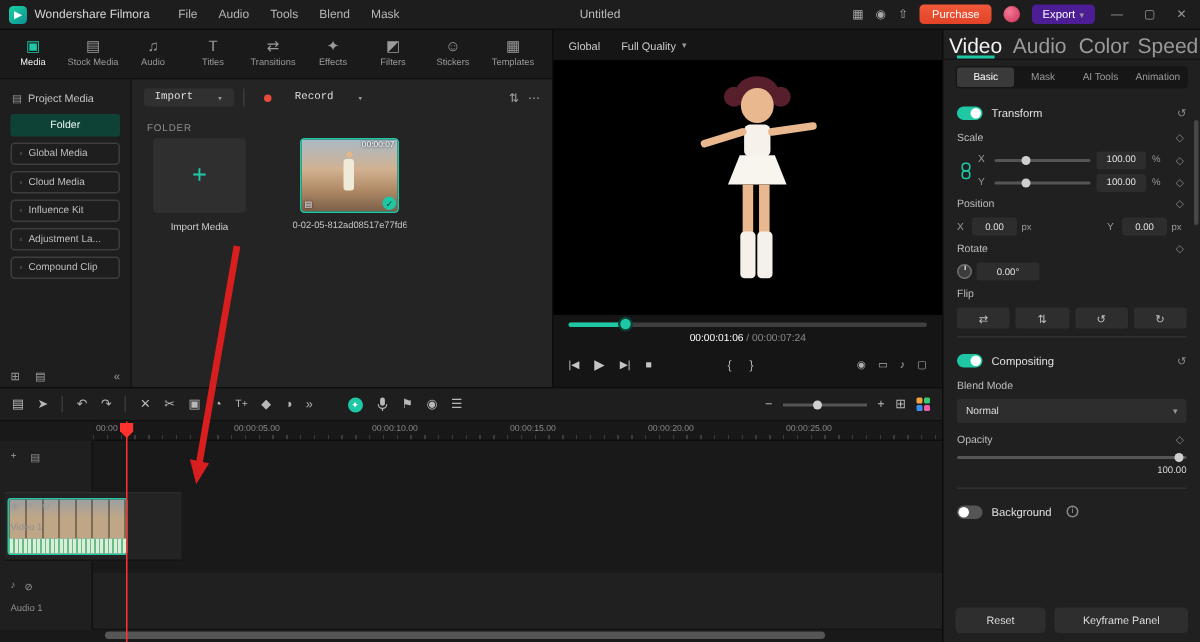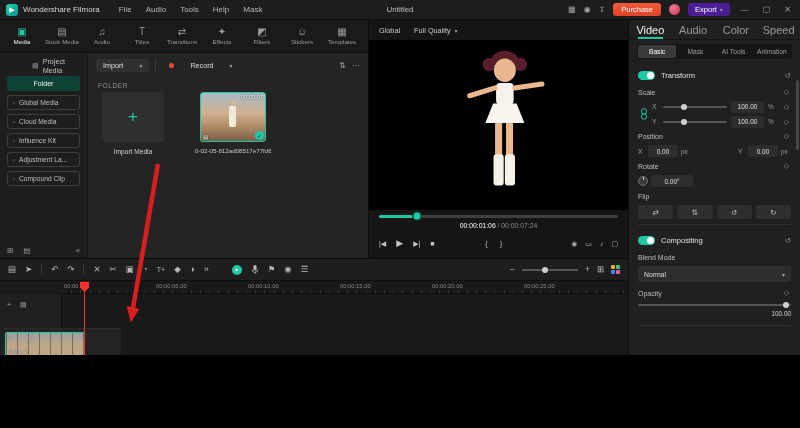--- a/index.html
+++ b/index.html
@@ -1,18 +1,18 @@
 <!DOCTYPE html>
 <html><head>
 <meta charset="utf-8">
 <style>
   * { box-sizing: border-box; margin: 0; padding: 0; }
   html,body { width: 800px; height: 428px; overflow: hidden; background: #000; }
   .app {
-    position: relative; width: 800px; height: 355px;
+    position: relative; width: 800px; height: 428px;
     background: #161616; color: #c5c5c5;
     font-family: "Liberation Sans", sans-serif; font-size: 8px;
     user-select: none; overflow: hidden;
   }
   :root { --accent:#1ec8a5; --panel:#202020; }
 
   
   .menubar { position:absolute; top:0; left:0; width:800px; height:20px; background:#1d1d1d;
     display:flex; align-items:center; padding:0 6px; gap:0; border-bottom:1px solid #0d0d0d; z-index:5;}
   .logo { width:12px; height:12px; border-radius:3px; background:linear-gradient(135deg,#19d3a2,#0e8f93);
@@ -34,37 +34,37 @@
     border-bottom:1px solid #101010; display:flex; align-items:center; padding-left:2px;}
   .mtab { width:40px; display:flex; flex-direction:column; align-items:center; justify-content:center; gap:2px;
     color:#9a9a9a; font-size:6.2px; line-height:1;}
   .mtab .ic { font-size:10px; }
   .mtab.active { color:#f0f0f0; }
   .mtab.active .ic { color:var(--accent); }
 
   
   .sidebar { position:absolute; left:0; top:53px; width:88px; height:205px; background:#1e1e1e;
     border-right:1px solid #141414; padding-top:4px;}
-  .side-head { height:17px; display:flex; align-items:center; gap:4px; padding:0 8px; font-size:7.2px; color:#c2c2c2;margin-left:24px;}
+  .side-head { height:17px; display:flex; align-items:center; gap:4px; padding:0 8px; font-size:7.2px; color:#c2c2c2;}
   .side-head .ic { font-size:7px; color:#9a9a9a;}
   .side-folder { margin:2px 7px 4px; height:15px; background:#0f4237; border-radius:2px;
     display:flex; align-items:center; justify-content:center; font-size:7px; color:#ecf9f4;}
   .side-box { margin:4px 7px; height:15px; border:1px solid #3d3d3d; border-radius:3px;
     display:flex; align-items:center; gap:4px; padding:0 5px; font-size:6.7px; color:#bdbdbd;
     white-space:nowrap; overflow:hidden;}
   .side-box .ic { font-size:5.5px; color:#8a8a8a;}
   .side-foot { position:absolute; bottom:3px; left:0; width:100%; display:flex; align-items:center;
     padding:0 7px; gap:10px; font-size:7.5px; color:#9a9a9a;}
   .side-foot .right { margin-left:auto; }
 
   
   .media { position:absolute; left:88px; top:53px; width:280px; height:205px; background:#242424;}
   .m-toolbar { height:24px; display:flex; align-items:center; gap:6px; padding:0 8px;}
   .drop-btn { display:flex; align-items:center; gap:16px; background:#303030; padding:2px 7px;
-    border-radius:2px; font-size:7.2px; color:#ddd;}
+    border-radius:2px; font-size:7.2px; color:#ddd;font-family:Liberation Mono, monospace;}
   .drop-btn .caret, .caret { font-size:6px; color:#999; }
   .vsep { width:1px; height:12px; background:#3a3a3a; }
   .rec-dot { width:5px; height:5px; border-radius:50%; background:#e84b3c; }
   .m-sp { flex:1; }
   .m-ic { font-size:8px; color:#a5a5a5; }
   .m-search-row { height:20px; display:flex; align-items:center; gap:6px; padding:0 8px;}
   .sort-btn { display:flex; align-items:center; gap:4px; font-size:7.2px; color:#cfcfcf;}
   .search-ph { font-size:7.2px; color:#787878;}
   .m-folder-label { padding:5px 10px 3px; font-size:6.5px; color:#8f8f8f; letter-spacing:.6px;}
   .m-grid { display:flex; padding:0 14px; gap:36px;}
@@ -103,21 +103,21 @@
   .pv-ctrls .grp { display:flex; align-items:center; gap:10px;}
   .pv-ctrls .left { width:38%; }
   .pv-ctrls .mid { width:20%; justify-content:center; gap:12px; color:#b5b5b5;}
   .pv-ctrls .right { margin-left:auto; gap:8px; color:#b0b0b0;}
   .play-ic { font-size:9px; }
 
   
   .props { position:absolute; left:628px; top:20px; width:172px; height:408px; background:#202020;
     border-left:1px solid #0c0c0c;}
   .p-tabs { height:20px; display:flex; border-bottom:1px solid #141414;}
-  .p-tab { flex:1; display:flex; align-items:center; justify-content:center; font-size:11px; color:#9a9a9a; position:relative;}
+  .p-tab { flex:1; display:flex; align-items:center; justify-content:center; font-size:14px; color:#9a9a9a; position:relative;}
   .p-tab.active { color:#f2f2f2; }
   .p-tab.active::after { content:""; position:absolute; bottom:0; left:20%; right:20%; height:2px; background:var(--accent);}
   .p-subtabs { margin:4px 8px; background:#161616; border-radius:3px; display:flex; padding:1px;}
   .p-subtab { flex:1; text-align:center; font-size:6.7px; color:#9a9a9a; padding:3px 0; border-radius:2px;
     white-space:nowrap; overflow:hidden;}
   .p-subtab.active { background:#3a3a3a; color:#fff;}
   .p-body { padding:2px 9px 0; }
   .sec-row { height:20px; display:flex; align-items:center; gap:6px;}
   .sec-title { font-size:7.5px; color:#e0e0e0;}
   .sec-right { margin-left:auto; color:#8a8a8a; font-size:7.5px;}
@@ -214,21 +214,21 @@
 <body>
 
 <div class="app">
 
   <header class="menubar">
     <span class="logo">▶</span>
     <span class="appname">Wondershare Filmora</span>
     <span class="menu-item">File</span>
     <span class="menu-item">Audio</span>
     <span class="menu-item">Tools</span>
-    <span class="menu-item">Help</span>
+    <span class="menu-item">Blend</span>
     <span class="menu-item">Mask</span>
     <span class="proj-title">Untitled</span>
     <div class="mb-right">
       <span class="mb-ic">▦</span>
       <span class="mb-ic">◉</span>
       <span class="mb-ic">⇧</span>
       <button class="btn-purchase">Purchase</button>
       <span class="avatar"></span>
       <button class="btn-export">
         <span>Export</span>
@@ -518,26 +518,34 @@
         <span class="sl" style="flex:1;">
             <i></i>
           </span>
       </div>
       <div class="op-val-row">
         <span class="op-val">100.00</span>
       </div>
 
       <div class="pdivider"></div>
 
+      <div class="sec-row">
+        <span class="tog off">
+            <i></i>
+          </span>
+        <span class="sec-title">Background</span>
+        <span class="info-ic">i</span>
+      </div>
     </div>
 
     <span class="props-sb"></span>
 
     <div class="props-foot">
       <div class="pbtn reset">Reset</div>
+      <div class="pbtn kfp">Keyframe Panel</div>
     </div>
   </section>
 
   <section class="timeline">
     <div class="tl-toolbar">
       <span class="ti">▤</span>
       <span class="ti">➤</span>
       <span class="tsep"></span>
       <span class="ti">↶</span>
       <span class="ti">↷</span>

